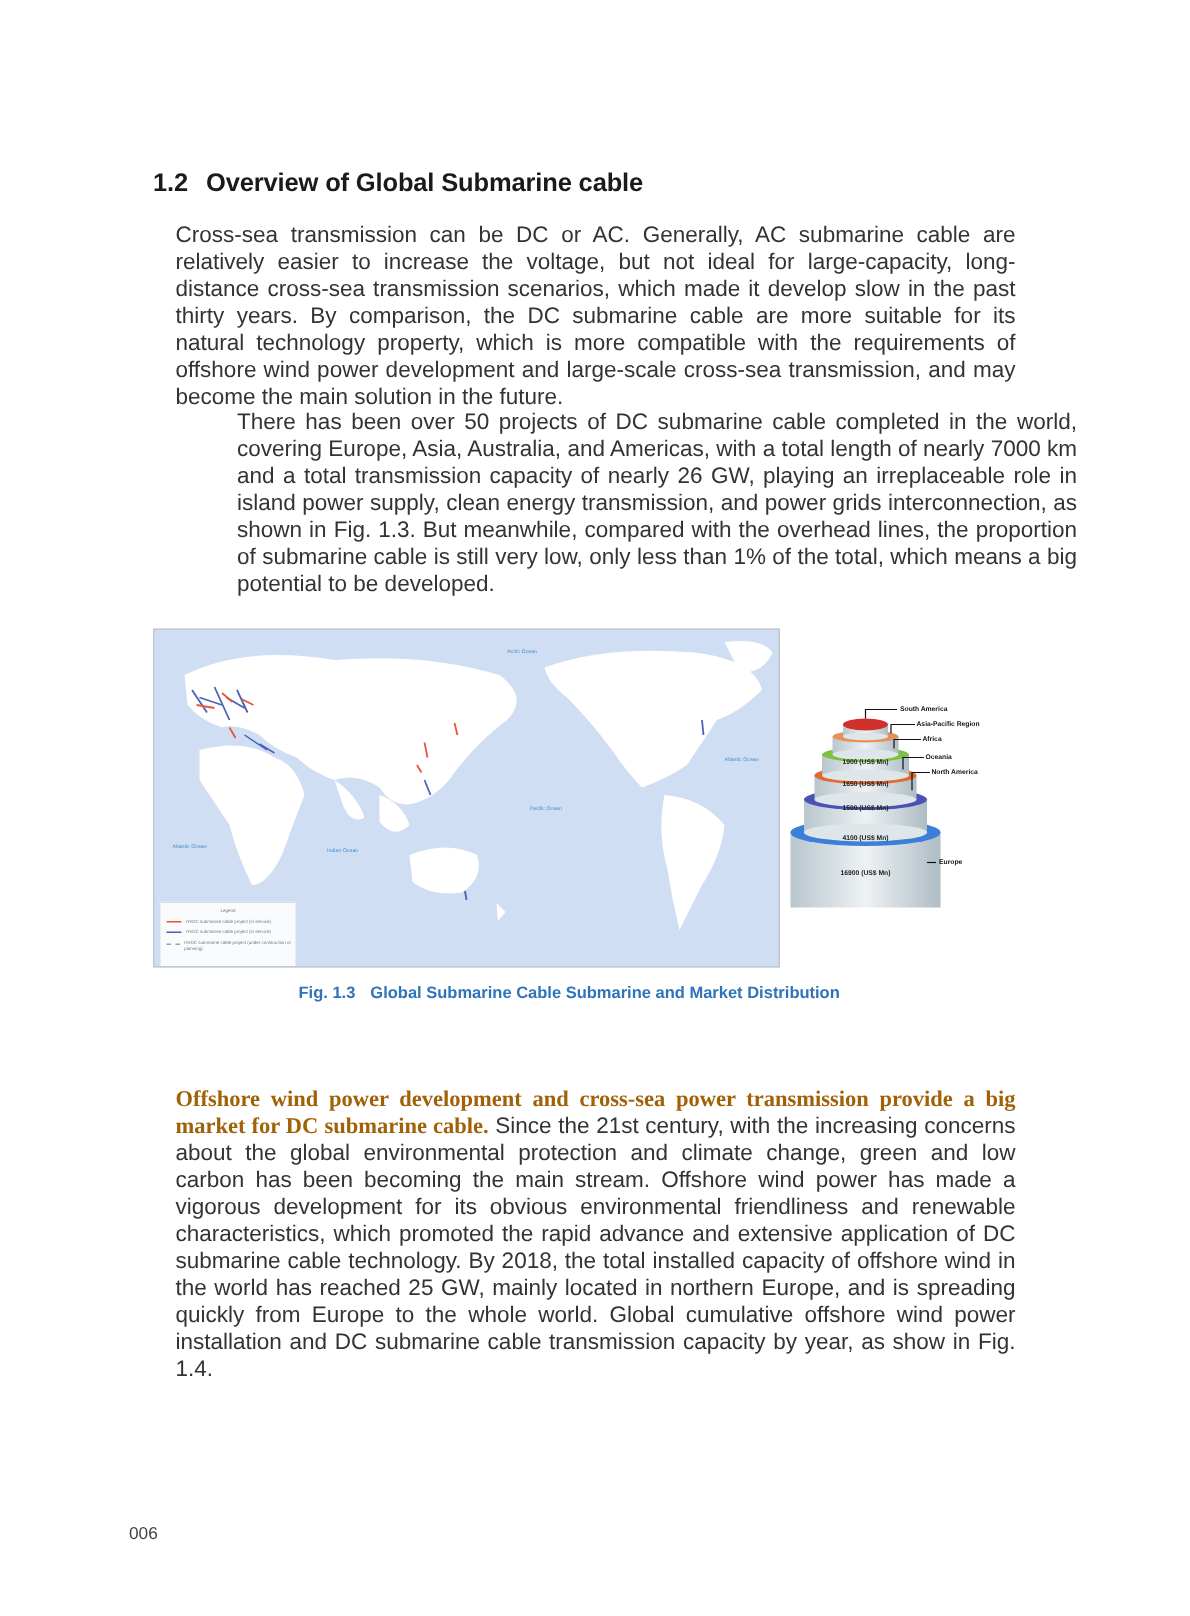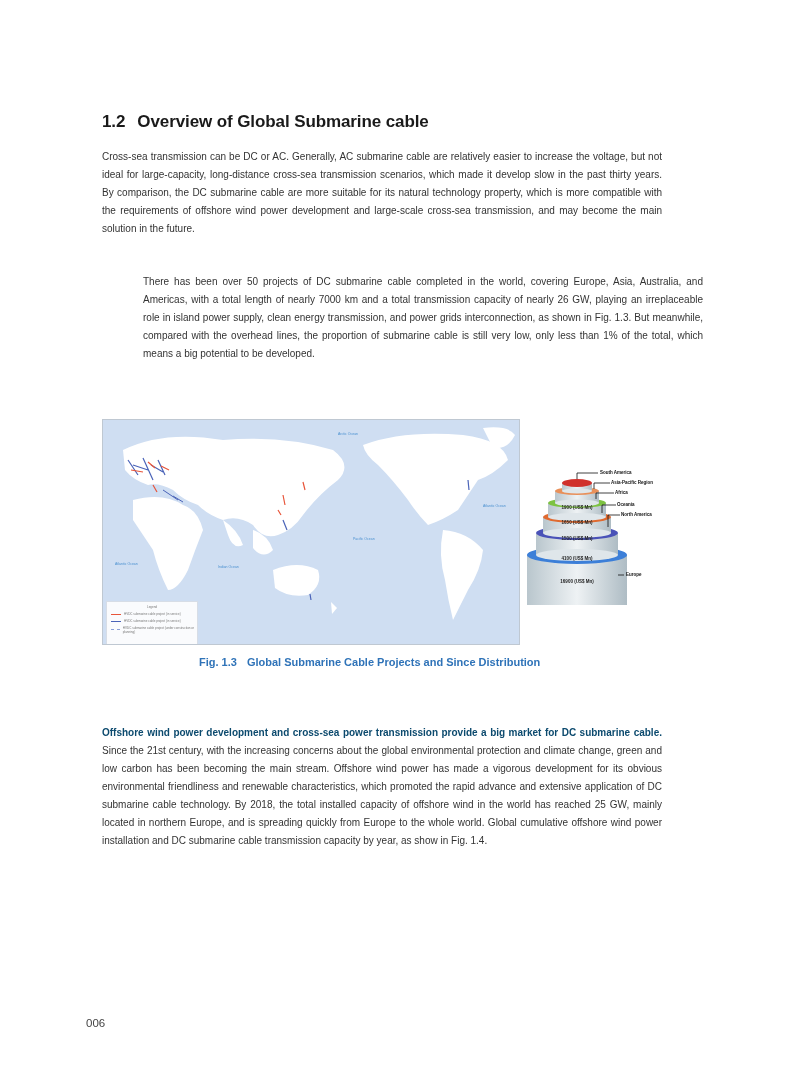--- a/index.html
+++ b/index.html
@@ -1,21 +1,21 @@
 <!DOCTYPE html>
 <html><head>
 <meta charset="utf-8">
 <style>
   html, body { margin: 0; padding: 0; background: #ffffff; }
   body { width: 793px; height: 1077px; position: relative; overflow: hidden;
          font-family: "Liberation Sans", sans-serif; color: #2b2b2b; }
   .section-title { position: absolute; left: 102px; top: 112px; font-size: 17px; font-weight: bold; color: #1a1a1a; letter-spacing: -0.1px; }
   .section-title .num { margin-right: 12px; }
-  .para { position: absolute; left: 102px; width: 560px; font-size: 10px; line-height: 18px; text-align: justify; color: #333; }
-  .para b { font-weight: bold; color: #0c4a6e; }
+  .para { position: absolute; left: 117px; width: 560px; font-size: 15px; line-height: 18px; text-align: justify; color: #333; }
+  .para b { font-weight: bold; color: #a16207; font-family: Liberation Serif, serif; }
   #p1 { top: 148px; }
   #p2 { top: 273px; margin-left: 41px; }
   #p3 { top: 724px; }
   .map { position: absolute; left: 102px; top: 419px; width: 418px; height: 226px; background: #cfdef2; border: 1px solid #bfc8d2; box-sizing: border-box; overflow: hidden; }
   .map svg { position: absolute; left: 0; top: 0; }
   .ocean-label { position: absolute; font-size: 3.5px; color: #4a90d0; }
   .legend { position: absolute; left: 3px; top: 181px; width: 90px; height: 42px; background: #fafbfd; border: 1px solid #d7dde6; font-size: 3px; color: #777; }
   .legend .lg-title { text-align: center; margin-top: 3px; }
   .legend .lg-row { display: flex; align-items: center; margin: 3px 0 0 4px; }
   .legend .sw { width: 10px; height: 1px; margin-right: 3px; }
@@ -135,18 +135,18 @@
   <span class="cake-label" style="left:99px;top:47px;">North America</span>
   <span class="cake-label" style="left:104px;top:107px;">Europe</span>
   <span class="tier-val" style="left:55px;top:40px;">1900 (US$ Mn)</span>
   <span class="tier-val" style="left:55px;top:55px;">1650 (US$ Mn)</span>
   <span class="tier-val" style="left:55px;top:71px;">1500 (US$ Mn)</span>
   <span class="tier-val" style="left:55px;top:91px;">4100 (US$ Mn)</span>
   <span class="tier-val" style="left:55px;top:114px;">16900 (US$ Mn)</span>
 </div>
 
 <div class="caption">
-  <span class="fig-no">Fig. 1.3</span><span>Global Submarine Cable Projects and Since Distribution</span>
+  <span class="fig-no">Fig. 1.3</span><span>Global Submarine Cable Submarine and Market Distribution</span>
 </div>
 
 <div class="para" id="p3"><b>Offshore wind power development and cross-sea power transmission provide a big market for DC submarine cable.</b><span> Since the 21st century, with the increasing concerns about the global environmental protection and climate change, green and low carbon has been becoming the main stream. Offshore wind power has made a vigorous development for its obvious environmental friendliness and renewable characteristics, which promoted the rapid advance and extensive application of DC submarine cable technology. By 2018, the total installed capacity of offshore wind in the world has reached 25 GW, mainly located in northern Europe, and is spreading quickly from Europe to the whole world. Global cumulative offshore wind power installation and DC submarine cable transmission capacity by year, as show in Fig. 1.4.</span></div>
 
 <div class="page-num">006</div>
 
 </body></html>

